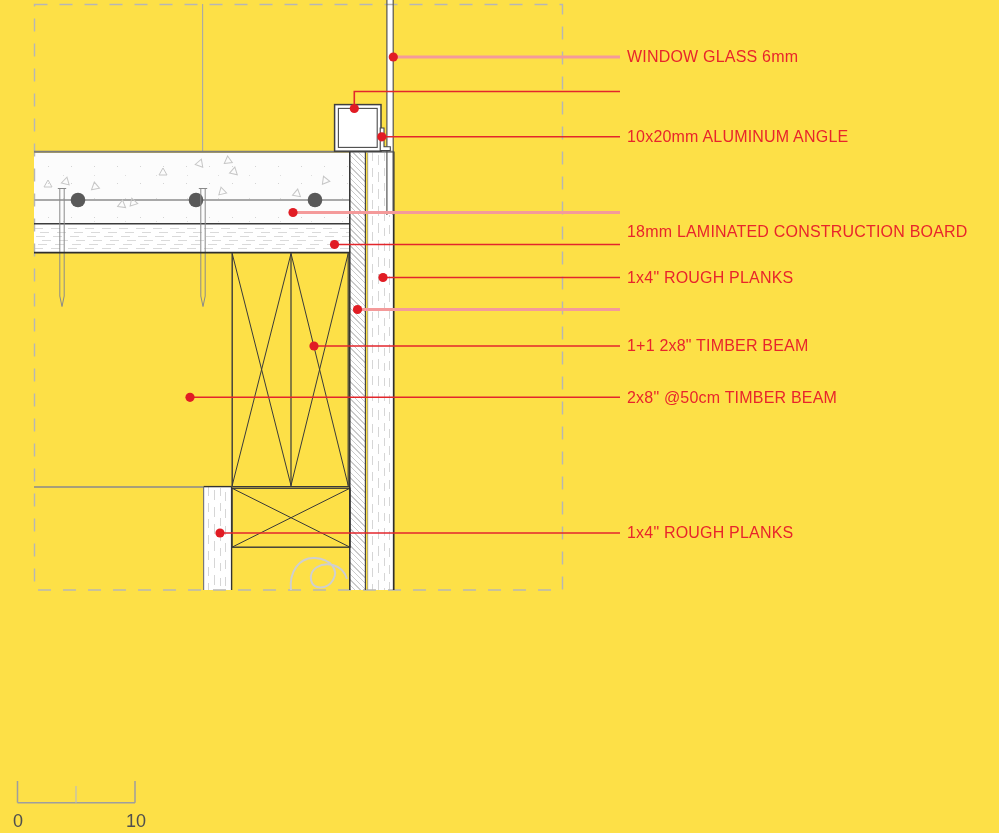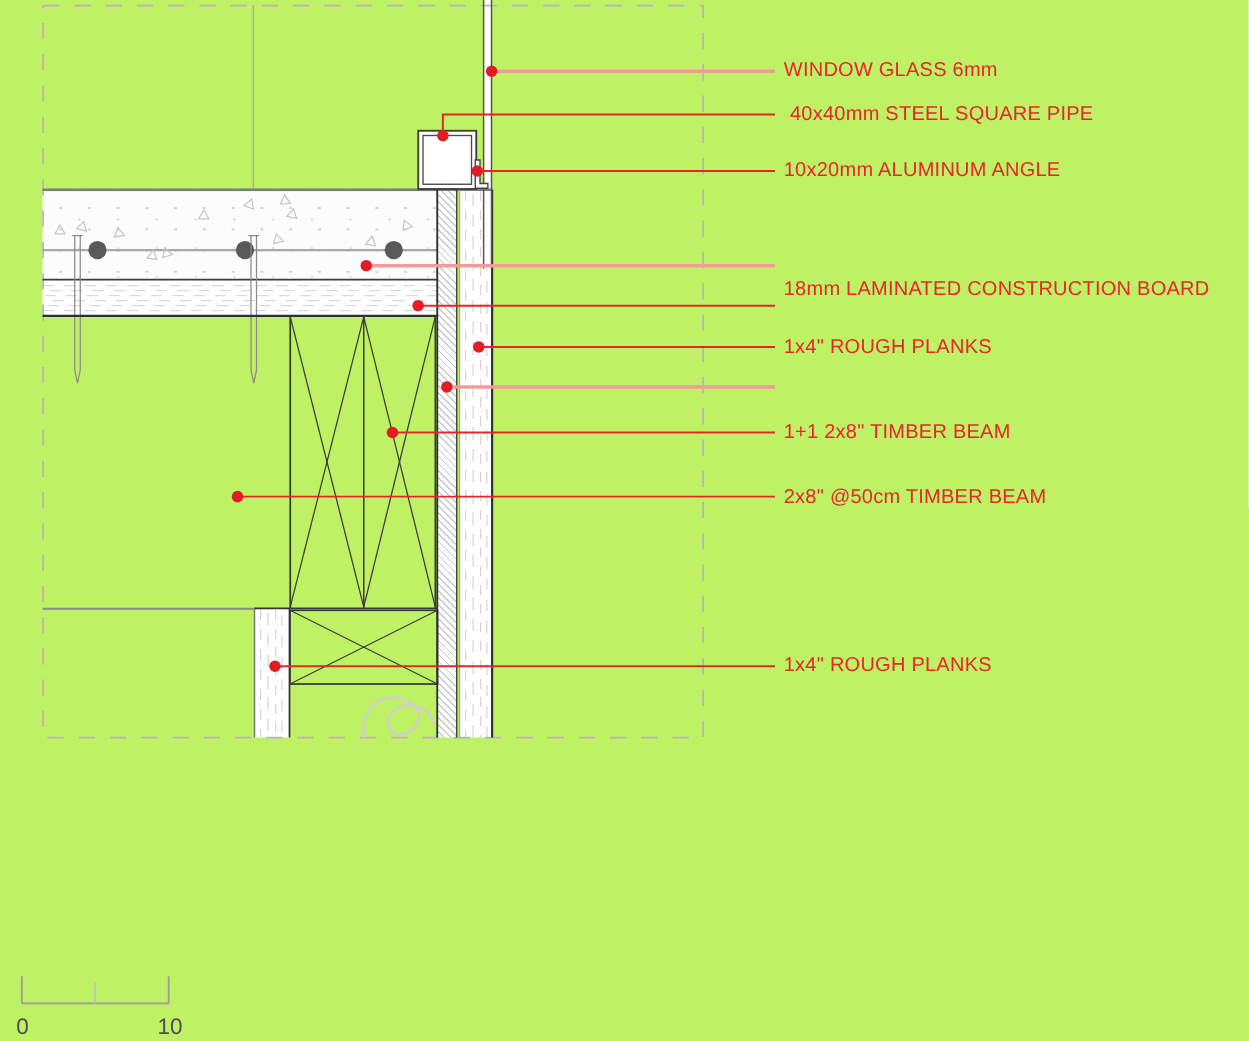--- a/index.html
+++ b/index.html
@@ -1,17 +1,17 @@
 <!DOCTYPE html>
 <html><head>
 <meta charset="utf-8">
 <style>
   html,body{margin:0;padding:0;background:#ffffff;}
   .canvas{
-    position:relative;width:999px;height:833px;background:#bef264;overflow:hidden;
+    position:relative;width:999px;height:833px;background:#fde047;overflow:hidden;
     font-family:"Liberation Sans", sans-serif;
   }
   .tex{position:absolute;}
   
   .concrete{
     left:34px;top:152.5px;width:316px;height:71px;background-color:#fcfcfc;
     background-image:
       radial-gradient(circle,#d4d4d4 0.9px,transparent 1px),
       radial-gradient(circle,#dedede 0.8px,transparent 1px);
     background-size:23px 17px,31px 23px;
@@ -203,21 +203,20 @@
 
     <g stroke="#9e9e9e" stroke-width="1.5" fill="none">
       <line x1="17.5" y1="781" x2="17.5" y2="802.7"></line>
       <line x1="135" y1="781" x2="135" y2="802.7"></line>
       <line x1="17.5" y1="802.7" x2="135" y2="802.7"></line>
       <line x1="76" y1="786" x2="76" y2="802.7" stroke="#bdbdbd" stroke-width="1.2"></line>
     </g>
   </svg>
 
   <div class="callout" style="left:627px;top:47px">WINDOW GLASS 6mm</div>
-  <div class="callout" style="left:632px;top:81.5px">40x40mm STEEL SQUARE PIPE</div>
   <div class="callout" style="left:627px;top:127px">10x20mm ALUMINUM ANGLE</div>
   <div class="callout" style="left:627px;top:222px">18mm LAMINATED CONSTRUCTION BOARD</div>
   <div class="callout" style="left:627px;top:267.5px">1x4" ROUGH PLANKS</div>
   <div class="callout" style="left:627px;top:336px">1+1 2x8" TIMBER BEAM</div>
   <div class="callout" style="left:627px;top:387.5px">2x8" @50cm TIMBER BEAM</div>
   <div class="callout" style="left:627px;top:523px">1x4" ROUGH PLANKS</div>
 
   <div class="scale-num" style="left:8px;top:811px;width:20px">0</div>
   <div class="scale-num" style="left:124px;top:811px;width:24px">10</div>
 

